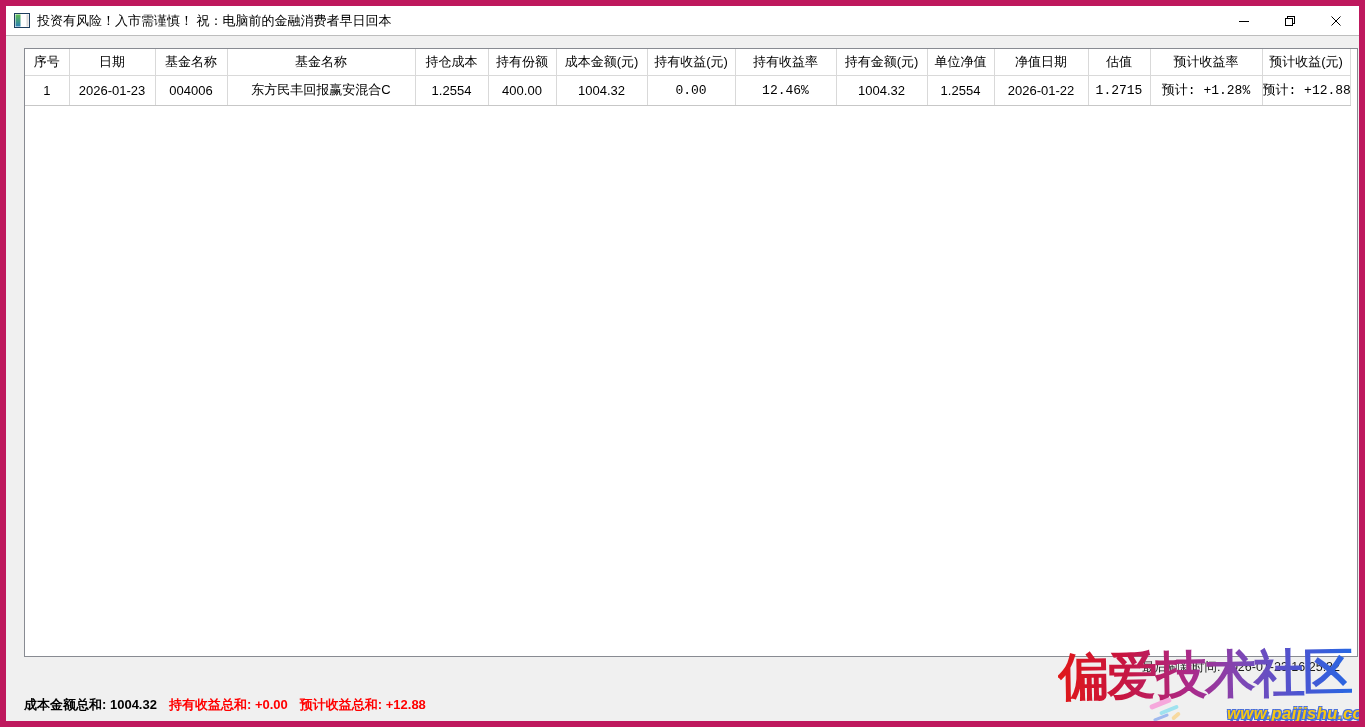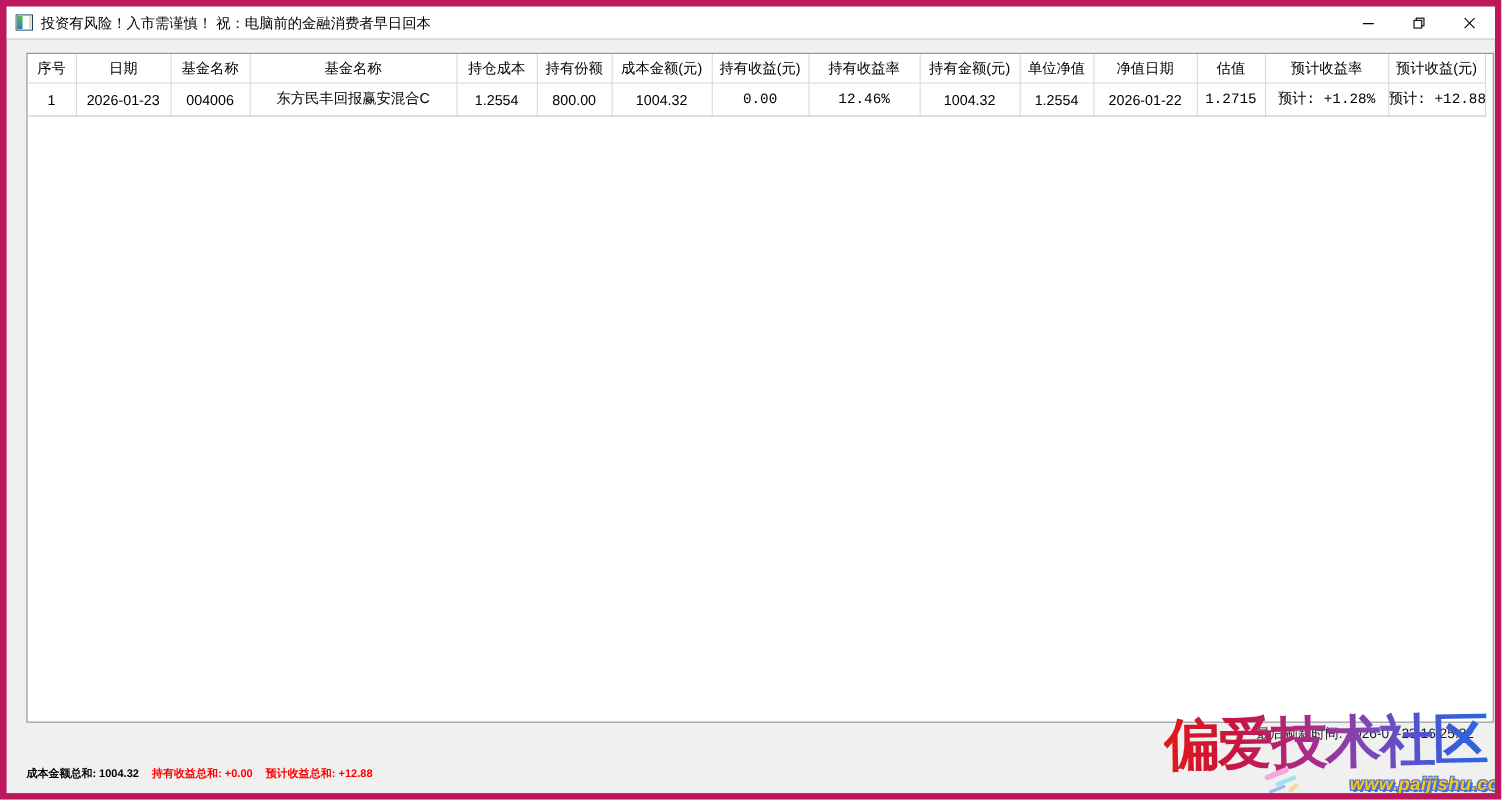--- a/index.html
+++ b/index.html
@@ -25,21 +25,21 @@
   table.fund-grid { border-collapse:collapse; table-layout:fixed; width:1325px; }
   .fund-grid th, .fund-grid td { border-right:1px solid #d9d9d9; text-align:center;
                                  font-size:13px; font-weight:normal; color:#000;
                                  white-space:nowrap; overflow:hidden; padding:0; }
   .fund-grid thead th { height:26px; border-bottom:1px solid #d9d9d9; }
   .fund-grid tbody td { height:30px; border-bottom:1px solid #c7c7c7; }
   .red { color:#ff0000;font-family:Liberation Mono, monospace; }
 
   
   .summary { position:absolute; left:18px; top:690px; display:flex; gap:12px;
-             font-size:10px; font-weight:bold; white-space:nowrap; }
+             font-size:13px; font-weight:bold; white-space:nowrap; }
   .summary .black { color:#000; }
   .summary .redsum { color:#ff0000;text-align:right; }
 
   
   .refresh { position:absolute; left:1136px; top:653px; font-size:12.5px; color:#1a1a1a;
              white-space:nowrap; z-index:1; }
 
   
   .wm-title { position:absolute; left:1052px; top:640px; z-index:5; font-size:51px;
               font-weight:900; line-height:1.15; letter-spacing:-2px; white-space:nowrap;
@@ -134,21 +134,21 @@
           <th>预计收益(元)</th>
         </tr>
       </thead>
       <tbody>
         <tr>
           <td>1</td>
           <td>2026-01-23</td>
           <td>004006</td>
           <td>东方民丰回报赢安混合C</td>
           <td>1.2554</td>
-          <td>800.00</td>
+          <td>400.00</td>
           <td>1004.32</td>
           <td class="red">0.00</td>
           <td class="red">12.46%</td>
           <td>1004.32</td>
           <td>1.2554</td>
           <td>2026-01-22</td>
           <td class="red">1.2715</td>
           <td class="red">预计: +1.28%</td>
           <td class="red">预计: +12.88</td>
         </tr>

